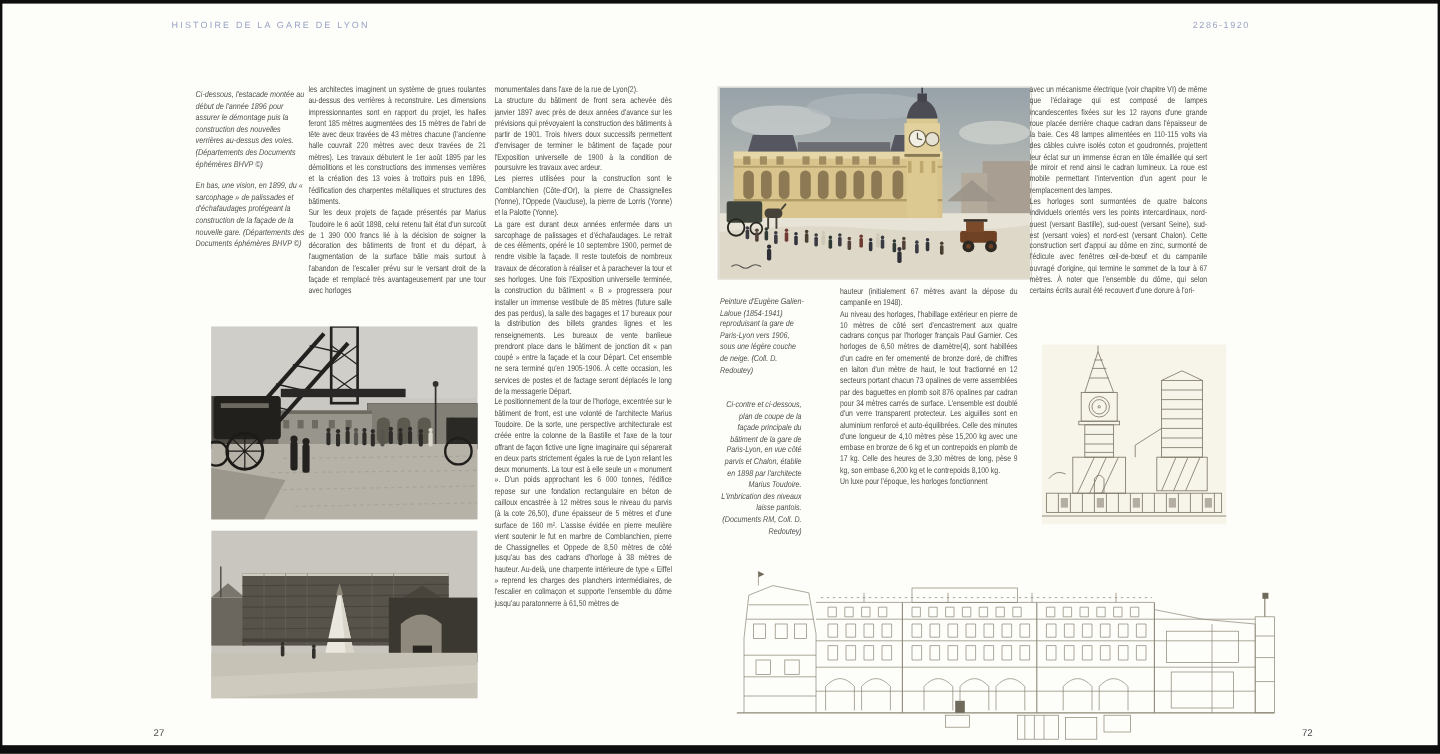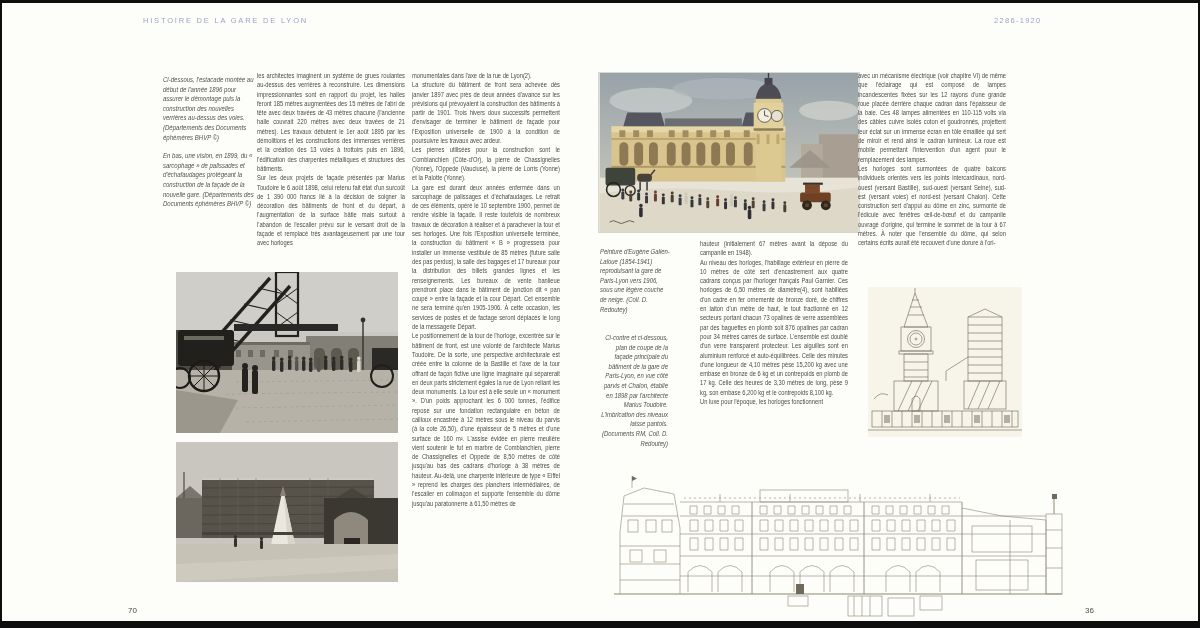--- a/index.html
+++ b/index.html
@@ -191,21 +191,21 @@
         <path d="M0 122 L222 112 L222 127 L0 140 Z" fill="#d2cec2" opacity=".7"></path>
         <g fill="#33312c">
           <rect x="58" y="96" width="3" height="9" rx="1.2"></rect>
             <circle cx="59.5" cy="94.6" r="1.6"></circle>
           <rect x="84" y="98" width="3" height="9" rx="1.2"></rect>
             <circle cx="85.5" cy="96.6" r="1.6"></circle>
         </g>
       </svg>
     </figure>
 
-    <div class="pagenum" style="left:126px;">70</div>
+    <div class="pagenum" style="left:126px;">27</div>
 
     <figure class="fig painting-frame" style="left:596px;top:69px;">
       <svg width="260" height="159" viewBox="0 0 262 161">
         <defs>
           <linearGradient id="sky" x1="0" y1="0" x2="0" y2="1">
             <stop offset="0" stop-color="#97a2a9"></stop>
               <stop offset=".55" stop-color="#b9bcb6"></stop>
               <stop offset="1" stop-color="#d0cfc6"></stop>
           </linearGradient>
         </defs>
@@ -479,16 +479,16 @@
           <path d="M244 128 v20 M252 128 v20 M260 128 v20"></path>
         </g>
         <g fill="#6f6a5c">
           <path d="M22 8 l5 2.5 -5 2.5 z"></path>
           <rect x="442" y="26" width="5" height="5"></rect>
           <rect x="186" y="116" width="8" height="10"></rect>
         </g>
       </svg>
     </figure>
 
-    <div class="pagenum" style="left:1083px;">36</div>
+    <div class="pagenum" style="left:1083px;">72</div>
 
   </div>
 </div>
 
 </body></html>

